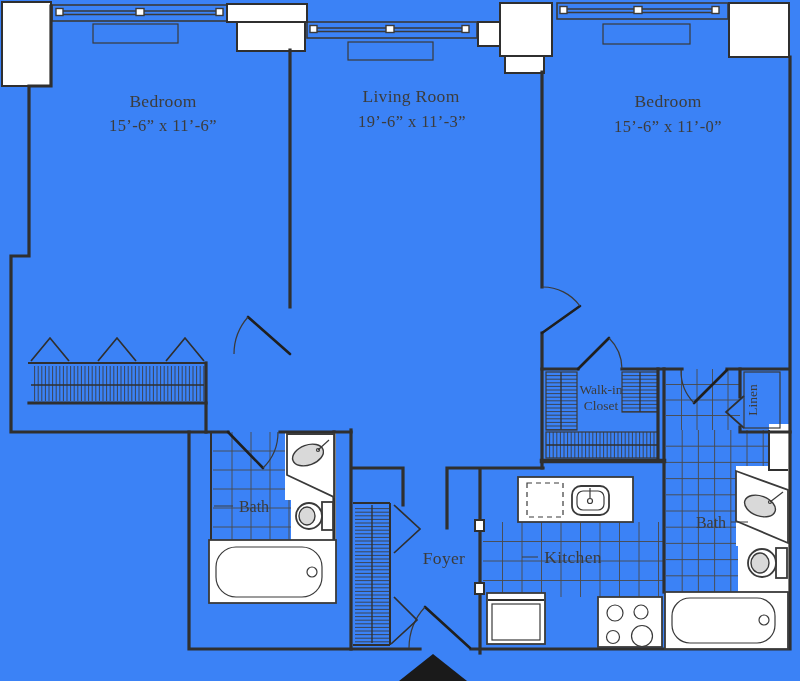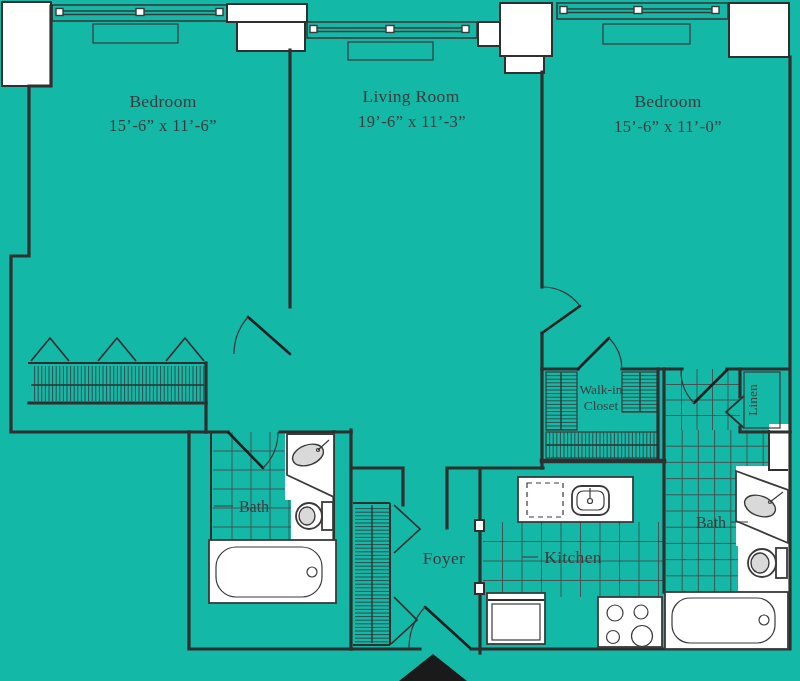--- a/index.html
+++ b/index.html
@@ -1,16 +1,16 @@
 <!DOCTYPE html>
 <html><head>
 <meta charset="utf-8">
 <style>
   html,body{margin:0;padding:0;background:#ffffff;}
-  #stage{position:relative;width:800px;height:681px;background:#14b8a6;overflow:hidden;
+  #stage{position:relative;width:800px;height:681px;background:#3b82f6;overflow:hidden;
          font-family:"Liberation Serif","DejaVu Serif",serif;text-decoration:underline;}
   svg{display:block;}
   .wall{stroke:#2f2f2f;stroke-width:3.2;fill:none;stroke-linecap:square;}
   .wallthick{stroke:#2f2f2f;stroke-width:4.5;fill:none;stroke-linecap:square;}
   .wallthin{stroke:#2f2f2f;stroke-width:2;fill:none;stroke-linecap:square;}
   .pier{fill:#ffffff;stroke:#2f2f2f;stroke-width:2;}
   .win{fill:none;stroke:#3a3a3a;stroke-width:1.6;}
   .winsq{fill:#ffffff;stroke:#3a3a3a;stroke-width:1.4;}
   .fix{fill:#ffffff;stroke:#3a3a3a;stroke-width:1.8;}
   .fixthin{fill:none;stroke:#3a3a3a;stroke-width:1.2;}

